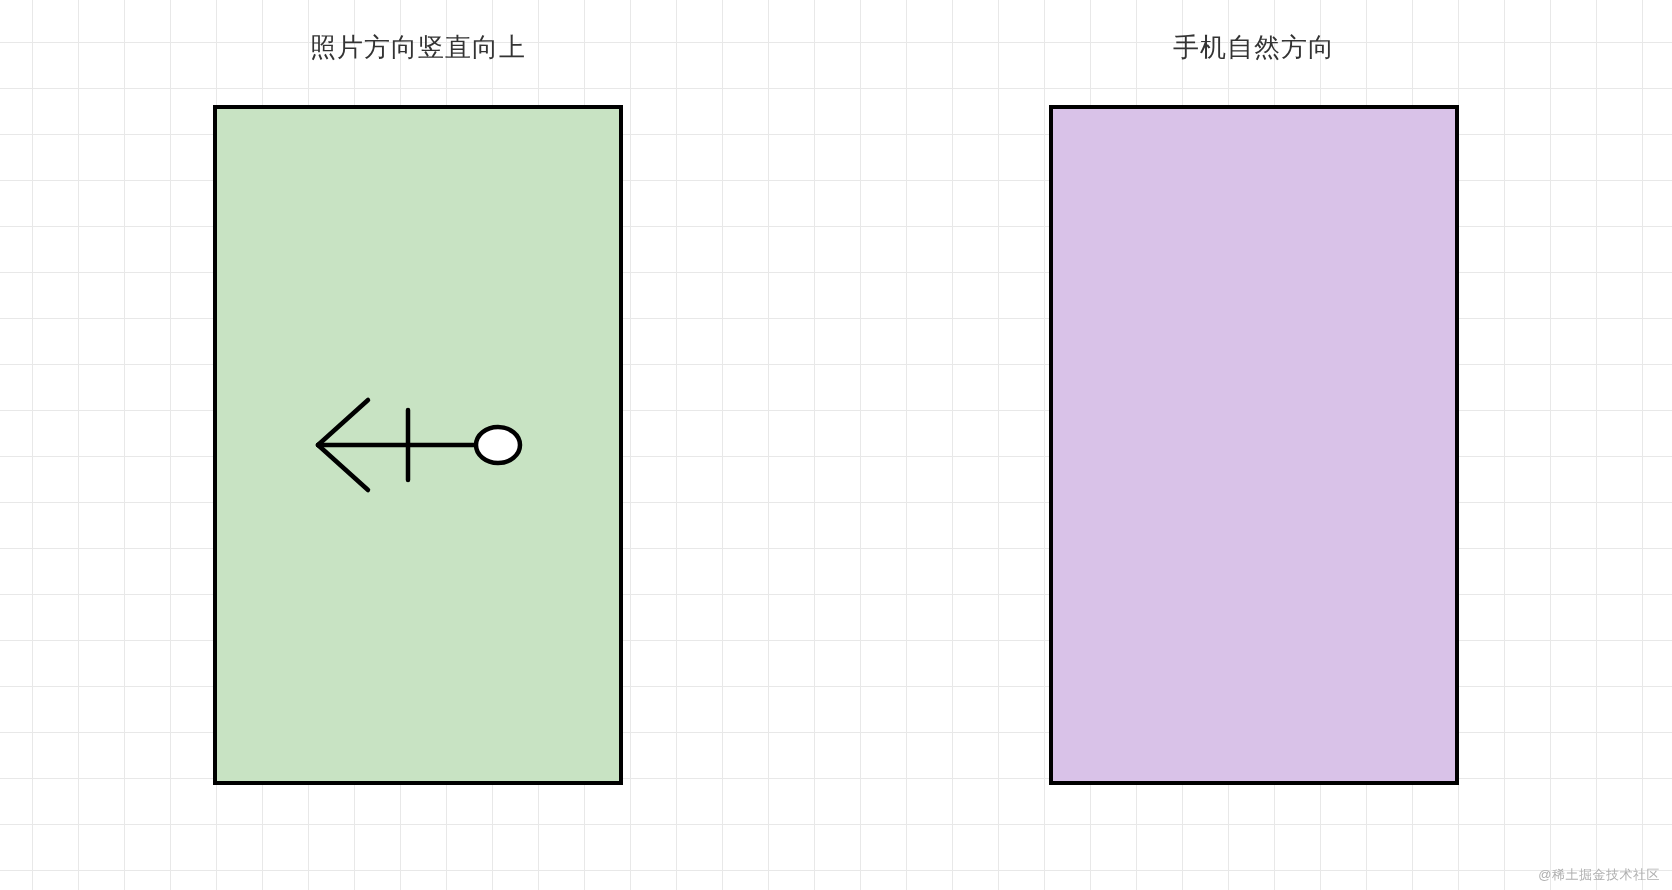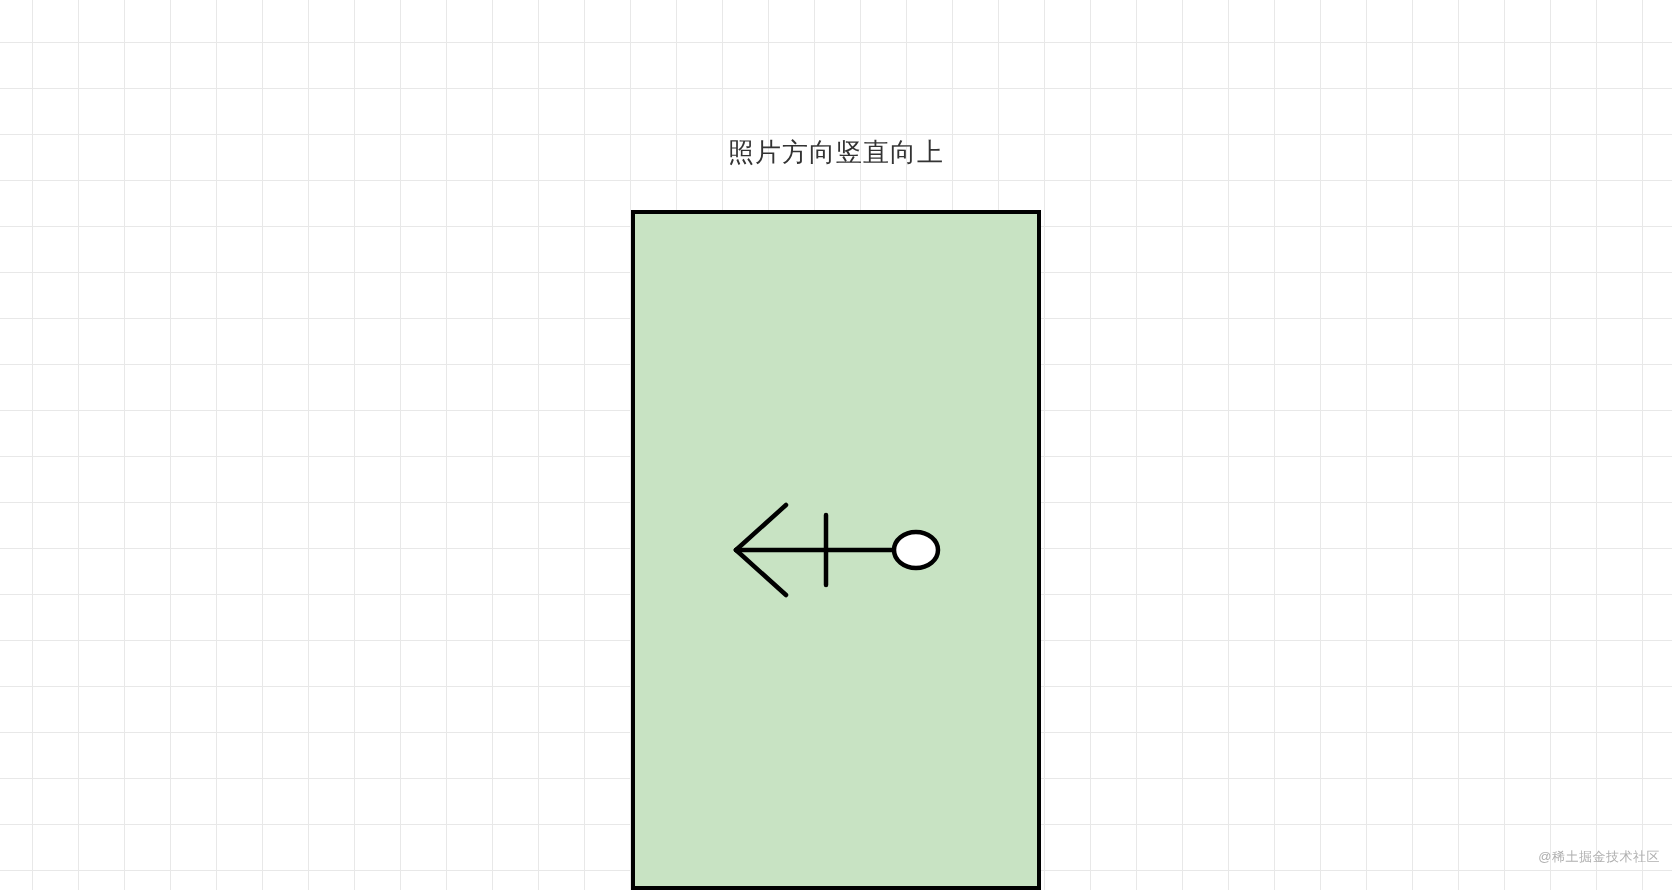--- a/index.html
+++ b/index.html
@@ -26,21 +26,22 @@
         linear-gradient(to bottom, #e8e8e8 1px, transparent 1px);
       background-size: 46px 46px;
       background-position: -14px -4px;
     }
     .container {
       position: relative;
       width: 100%;
       height: 100%;
       display: flex;
       justify-content: space-around;
-      align-items: flex-end;
+      align-items: flex-start;
+      padding-top: 30px;
     }
     .panel {
       display: flex;
       flex-direction: column;
       align-items: center;
     }
     .panel-title {
       font-size: 26px;
       color: #333;
       font-weight: 400;
@@ -64,21 +65,21 @@
     }
     .figure-svg {
       position: absolute;
       top: 50%;
       left: 50%;
       transform: translate(-50%, -50%);
     }
     .watermark {
       position: absolute;
       right: 12px;
-      bottom: 24px;
+      bottom: 6px;
       font-size: 13px;
       color: #b0b0b0;
       letter-spacing: 0.5px;
     }
   </style>
 </head>
 <body>
 
 <div class="grid-bg"></div>
 
@@ -92,17 +93,21 @@
           <line x1="20" y1="90" x2="180" y2="90"></line>
           <line x1="20" y1="90" x2="70" y2="45"></line>
           <line x1="20" y1="90" x2="70" y2="135"></line>
           <line x1="110" y1="55" x2="110" y2="125"></line>
           <ellipse cx="200" cy="90" rx="22" ry="18" fill="#fff"></ellipse>
         </g>
       </svg>
     </div>
   </div>
 
+  <div class="panel">
+    <div class="panel-title">手机自然方向</div>
+    <div class="box box-purple"></div>
+  </div>
 
 
 </div>
 
 <div class="watermark">@稀土掘金技术社区</div>
 
 </body></html>

